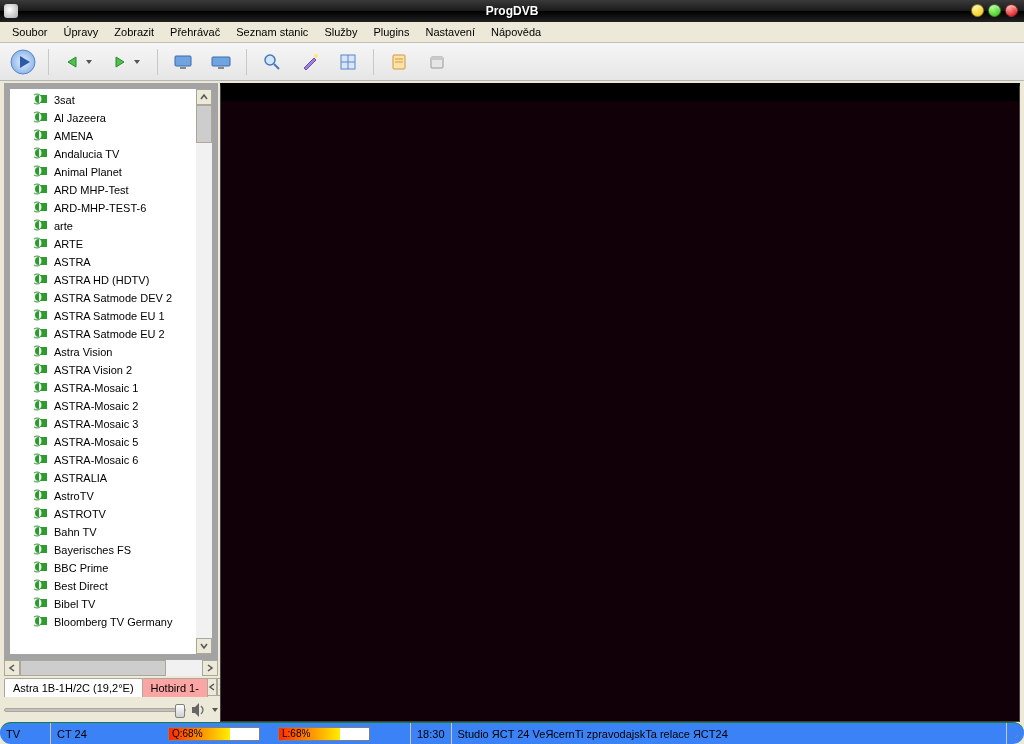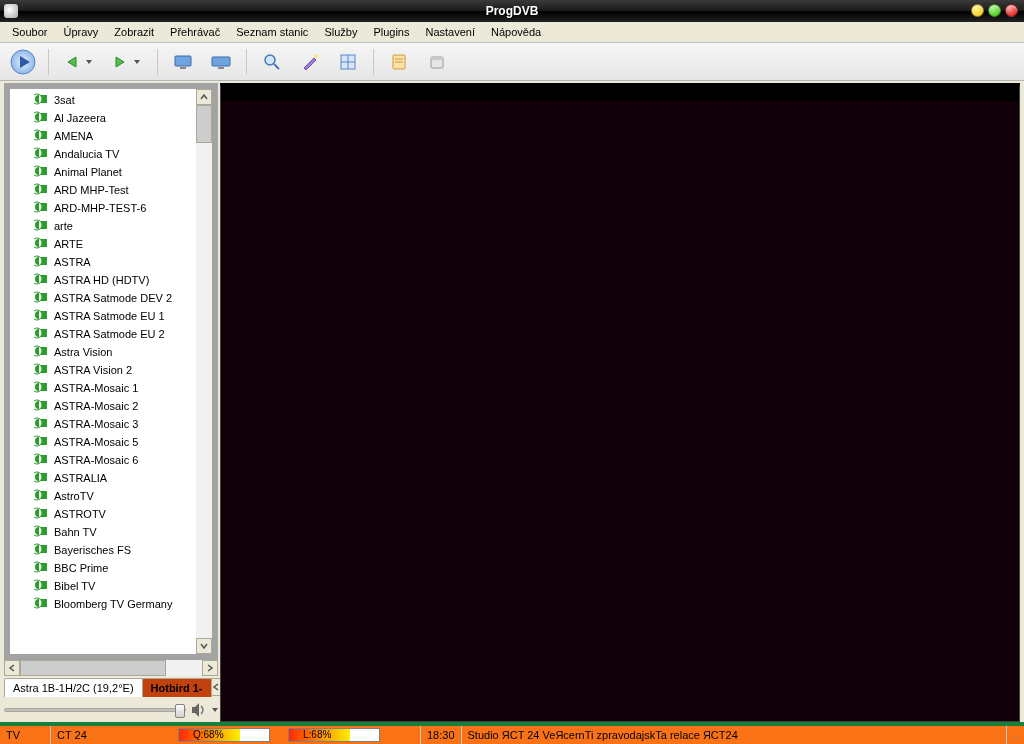--- a/index.html
+++ b/index.html
@@ -138,21 +138,21 @@
 }
 .sat-tab {
   border:1px solid #aca899; border-bottom:none;
   background:#fefefe;
   padding:3px 8px 3px 8px;
   font-size:11px;
   border-radius:2px 2px 0 0;
   margin-right:-1px;
   white-space: nowrap;
 }
-.sat-tab.inactive { background:#c2410c;font-weight:bold; }
+.sat-tab.inactive { background:#fca5a5; }
 .tab-scroll-btn {
   width:16px; height:18px; border:1px solid #aca899;
   background:#ece9d8;
   display:flex; align-items:center; justify-content:center;
 }
 .volume-row {
   height:24px; display:flex; align-items:center; gap:4px;
   padding: 2px 0;
 }
 .vol-track {
@@ -176,25 +176,26 @@
   border: 1px solid #404040;
   border-top: 4px solid #000;
   position:relative;
 }
 .video-area::before {
   content:""; position:absolute; left:0; right:0; top:0; height:14px; background:#000;
 }
 
 .statusbar {
   height:22px;
-  background:#f97316;
-  border-top:4px solid #15803d;
+  background:#3b82f6;
+  border-top:1px solid #15803d;
   display:flex; align-items:center;
   font-size:11px;
   overflow:hidden;
+  border-radius:11px;
 }
 .status-cell {
   display:flex; align-items:center;
   padding:0 6px;
   border-left:1px solid #c8c8c8;
   height:100%;
   white-space:nowrap;
 }
 .status-cell:first-child { border-left:none; width:50px; }
 .sig {
@@ -202,21 +203,21 @@
   padding:0; border:none;
 }
 .sig .meter {
   width:92px; height:14px; position:relative;
   background: linear-gradient(to right, #ff2a00 0%, #ffef00 68%, #7fff00 100%);
   border:1px solid #808080;
 }
 .sig .meter .cover {
   position:absolute; right:0; top:0; bottom:0; background:#fff;
 }
-.sig .pct { position:absolute; left:14px; top:0; font-size:10px; color:#000; }
+.sig .pct { position:absolute; left:3px; top:0; font-size:10px; color:#000; }
 .flex-spacer { flex:1; }
 
 svg.ico { display:block; }
 .itri { fill:none; stroke:#555; stroke-width:1.5; }
 </style>
 </head>
 <body>
 
 <div class="titlebar">
   <div class="app-icon"></div>
@@ -527,20 +528,28 @@
             </svg>
             <span>Bayerisches FS</span>
           </div>
           <div class="ch-row">
             <svg class="ic" width="14" height="14">
               <path class="tvicon" d="M4 2h9v8H4Z"></path>
               <circle cx="3" cy="6" r="5" fill="#fff" stroke="#2e9b2e"></circle>
               <path d="M1 6a4 4 0 0 1 4-4v8a4 4 0 0 1-4-4" fill="#2e9b2e"></path>
             </svg>
             <span>BBC Prime</span>
+          </div>
+          <div class="ch-row">
+            <svg class="ic" width="14" height="14">
+              <path class="tvicon" d="M4 2h9v8H4Z"></path>
+              <circle cx="3" cy="6" r="5" fill="#fff" stroke="#2e9b2e"></circle>
+              <path d="M1 6a4 4 0 0 1 4-4v8a4 4 0 0 1-4-4" fill="#2e9b2e"></path>
+            </svg>
+            <span>Best Direct</span>
           </div>
           <div class="ch-row">
             <svg class="ic" width="14" height="14">
               <path class="tvicon" d="M4 2h9v8H4Z"></path>
               <circle cx="3" cy="6" r="5" fill="#fff" stroke="#2e9b2e"></circle>
               <path d="M1 6a4 4 0 0 1 4-4v8a4 4 0 0 1-4-4" fill="#2e9b2e"></path>
             </svg>
             <span>Bibel TV</span>
           </div>
           <div class="ch-row">
@@ -607,21 +616,21 @@
         </svg>
       <div class="vol-dd"></div>
     </div>
   </div>
 
   <div class="video-area"></div>
 </div>
 
 <div class="statusbar">
   <div class="status-cell">TV</div>
-  <div class="status-cell" style="width:128px">CT 24</div>
+  <div class="status-cell" style="width:118px">CT 24</div>
   <div class="status-cell sig">
     <div class="meter">
         <div class="cover" id="qcov" style="width: 32%;"></div>
         <span class="pct">Q:68%</span>
       </div>
   </div>
   <div class="status-cell sig" style="margin-left:18px">
     <div class="meter">
         <div class="cover" id="lcov" style="width: 32%;"></div>
         <span class="pct">L:68%</span>

